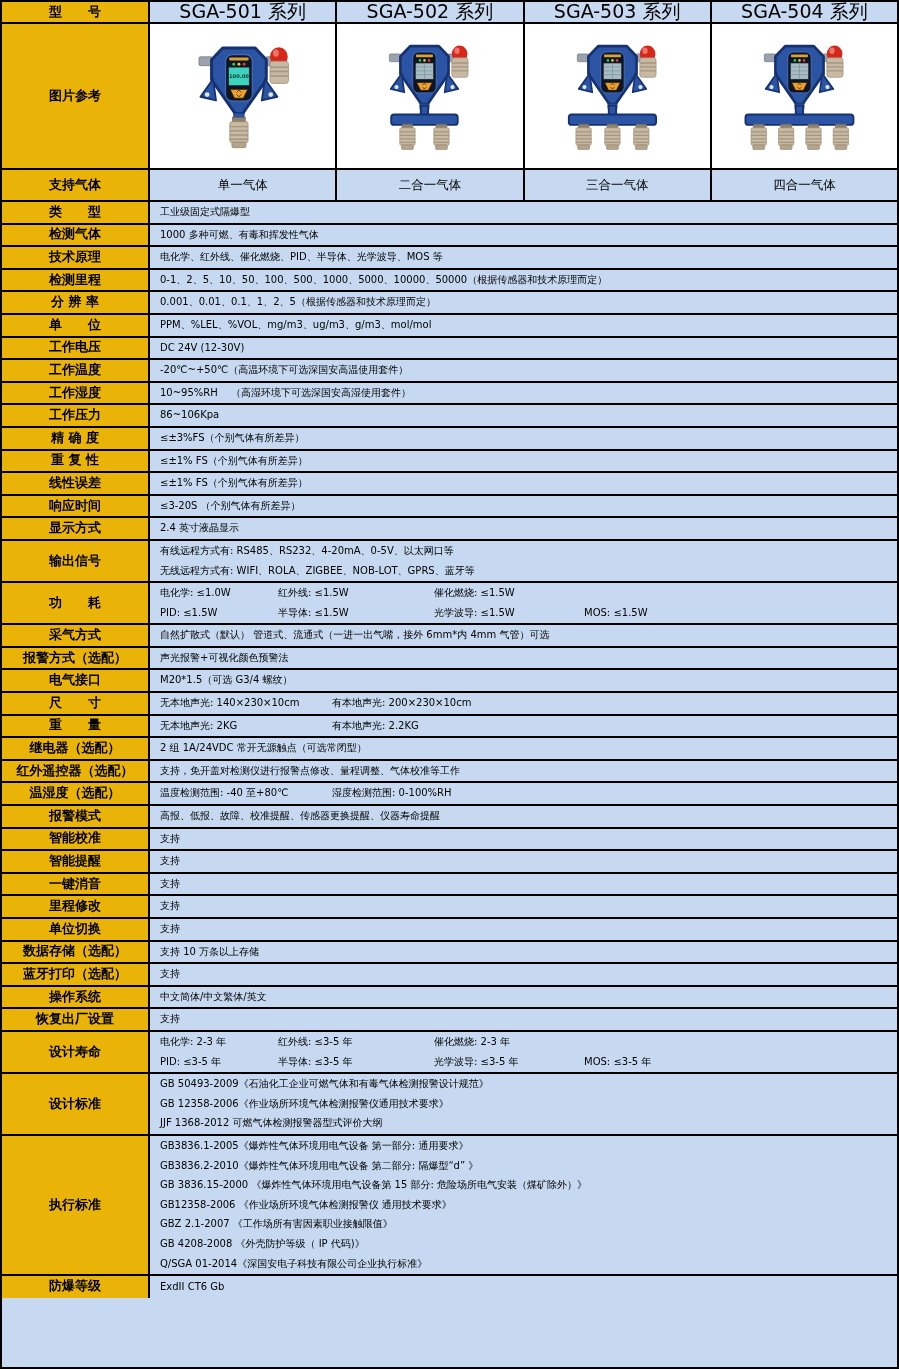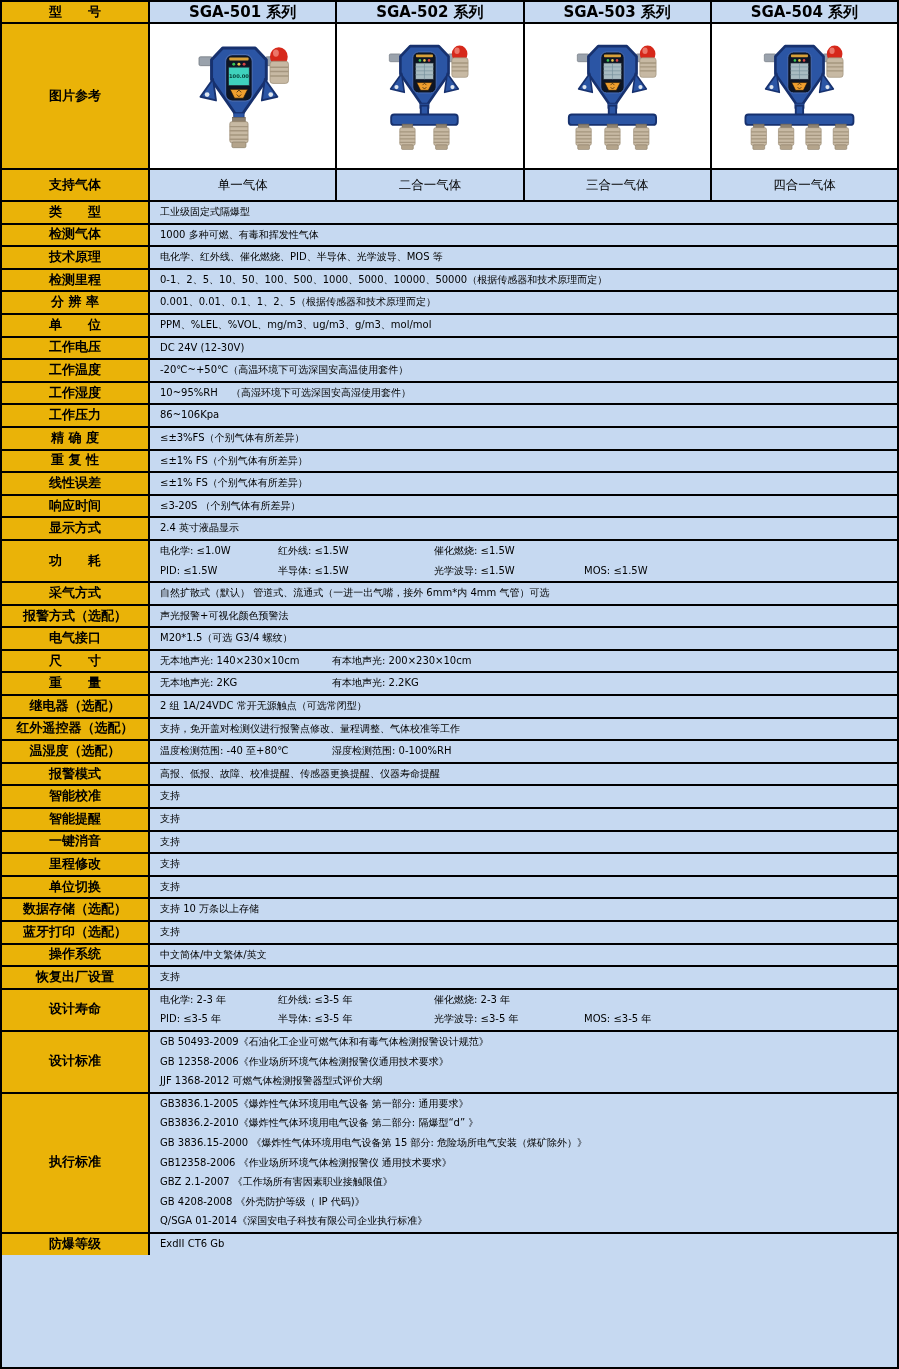--- a/index.html
+++ b/index.html
@@ -12,21 +12,21 @@
   .lcell{width:148px;flex:none;background:#eab308;border-right:2px solid #000;
          display:flex;align-items:center;justify-content:center;
          font-weight:bold;font-size:13px;text-align:center;line-height:1.15;white-space:pre-wrap}
   .vcell{flex:1;background:#c6d9f1;display:flex;flex-direction:column;justify-content:center;
          padding:0 8px 1px 10px;font-size:10px;min-width:0}
   .vline{line-height:19.6px;white-space:pre-wrap}
   .mcell{flex:1;background:#c6d9f1;border-right:2px solid #000;display:flex;
          align-items:center;justify-content:center;font-size:12.5px}
   .row .mcell:last-child,.row .icell:last-child{border-right:none}
   .hdr{height:22px}
-  .hdr .mcell{font-weight:bold;font-size:15px}
+  .hdr .mcell{font-weight:normal;font-size:19px}
   .gasrow{height:32px}
   .imgrow{height:146px}
   .icell{flex:1;background:#ffffff;border-right:2px solid #000;display:flex;
          align-items:center;justify-content:center;padding:18px;min-width:0}
   .dev{width:100%;height:100%;max-width:186px}
   .cseg{display:inline-block}
   .c4 .cseg:nth-child(1){width:118px}
   .c4 .cseg:nth-child(2){width:156px}
   .c4 .cseg:nth-child(3){width:150px}
   .c2 .cseg:nth-child(1){width:172px}
@@ -222,20 +222,27 @@
           <div class="vline">≤3-20S （个别气体有所差异）</div>
         </div>
       </div>
       <div class="row">
         <div class="lcell">显示方式</div>
         <div class="vcell">
           <div class="vline">2.4 英寸液晶显示</div>
         </div>
       </div>
       <div class="row">
+        <div class="lcell">输出信号</div>
+        <div class="vcell">
+          <div class="vline">有线远程方式有: RS485、RS232、4-20mA、0-5V、以太网口等</div>
+          <div class="vline">无线远程方式有: WIFI、ROLA、ZIGBEE、NOB-LOT、GPRS、蓝牙等</div>
+        </div>
+      </div>
+      <div class="row">
         <div class="lcell">功　　耗</div>
         <div class="vcell c4">
           <div class="vline"><span class="cseg">电化学: ≤1.0W</span><span class="cseg">红外线: ≤1.5W</span><span class="cseg">催化燃烧: ≤1.5W</span></div>
           <div class="vline"><span class="cseg">PID: ≤1.5W</span><span class="cseg">半导体: ≤1.5W</span><span class="cseg">光学波导: ≤1.5W</span><span class="cseg">MOS: ≤1.5W</span></div>
         </div>
       </div>
       <div class="row">
         <div class="lcell">采气方式</div>
         <div class="vcell">
           <div class="vline">自然扩散式（默认） 管道式、流通式（一进一出气嘴，接外 6mm*内 4mm 气管）可选</div>

